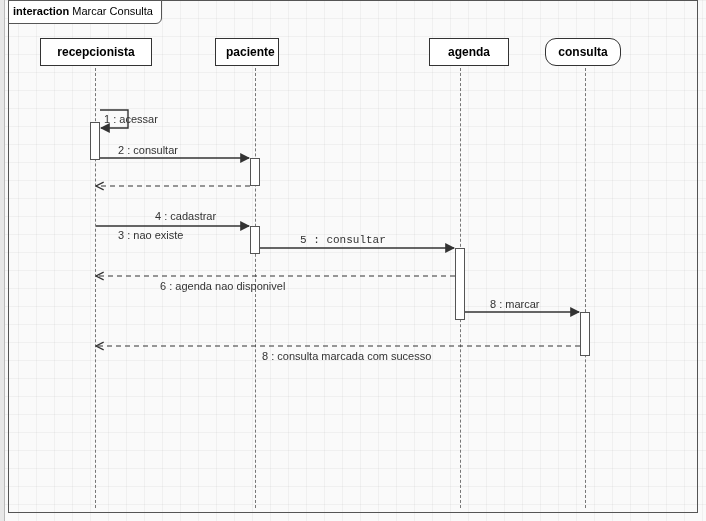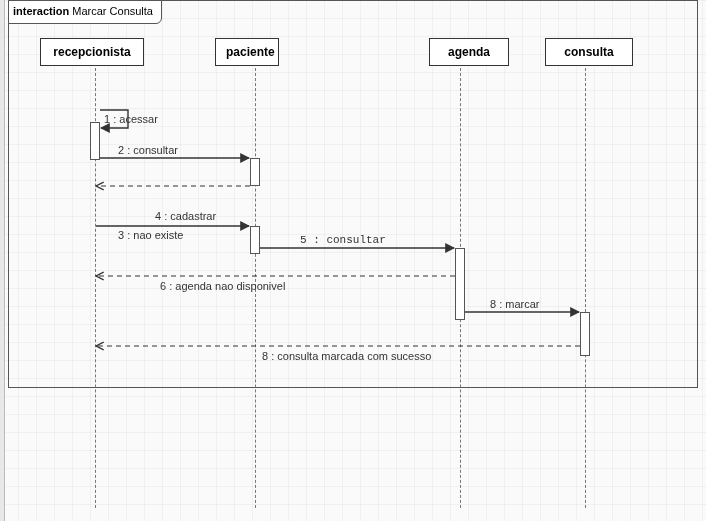--- a/index.html
+++ b/index.html
@@ -26,21 +26,21 @@
     left: 0; top: 0;
     width: 4px; height: 521px;
     background: #e8e8e8;
     border-right: 1px solid #bbb;
   }
   .frame {
     position: absolute;
     left: 8px;
     top: 0;
     width: 690px;
-    height: 388px;
+    height: 513px;
     border: 1px solid #555;
     background: transparent;
     box-sizing: border-box;
   }
   .frame-tab {
     position: absolute;
     left: -1px;
     top: -1px;
     height: 20px;
     padding: 1px 8px 1px 4px;
@@ -98,30 +98,30 @@
 <div class="grid"></div>
 <div class="left-rail"></div>
 
 <div class="frame">
   <div class="frame-tab">
     <span class="kw">interaction</span>
     <span>Marcar Consulta</span>
   </div>
 </div>
 
-<div class="lifeline-head" style="left:40px;  width:104px;">
+<div class="lifeline-head" style="left:40px;  width:112px;">
   <span>recepcionista</span>
 </div>
 <div class="lifeline-head" style="left:215px; width:64px;">
   <span>paciente</span>
 </div>
 <div class="lifeline-head" style="left:429px; width:80px;">
   <span>agenda</span>
 </div>
-<div class="lifeline-head" style="left:545px; width:88px;">
+<div class="lifeline-head" style="left:545px; width:76px;border-radius:11px;">
   <span>consulta</span>
 </div>
 
 <div class="lifeline-line" style="left:95px;  height:440px;"></div>
 <div class="lifeline-line" style="left:255px; height:440px;"></div>
 <div class="lifeline-line" style="left:460px; height:440px;"></div>
 <div class="lifeline-line" style="left:585px; height:440px;"></div>
 
 <div class="activation" style="left:90px;  top:122px; height:38px;"></div>
 <div class="activation" style="left:250px; top:158px; height:28px;"></div>

